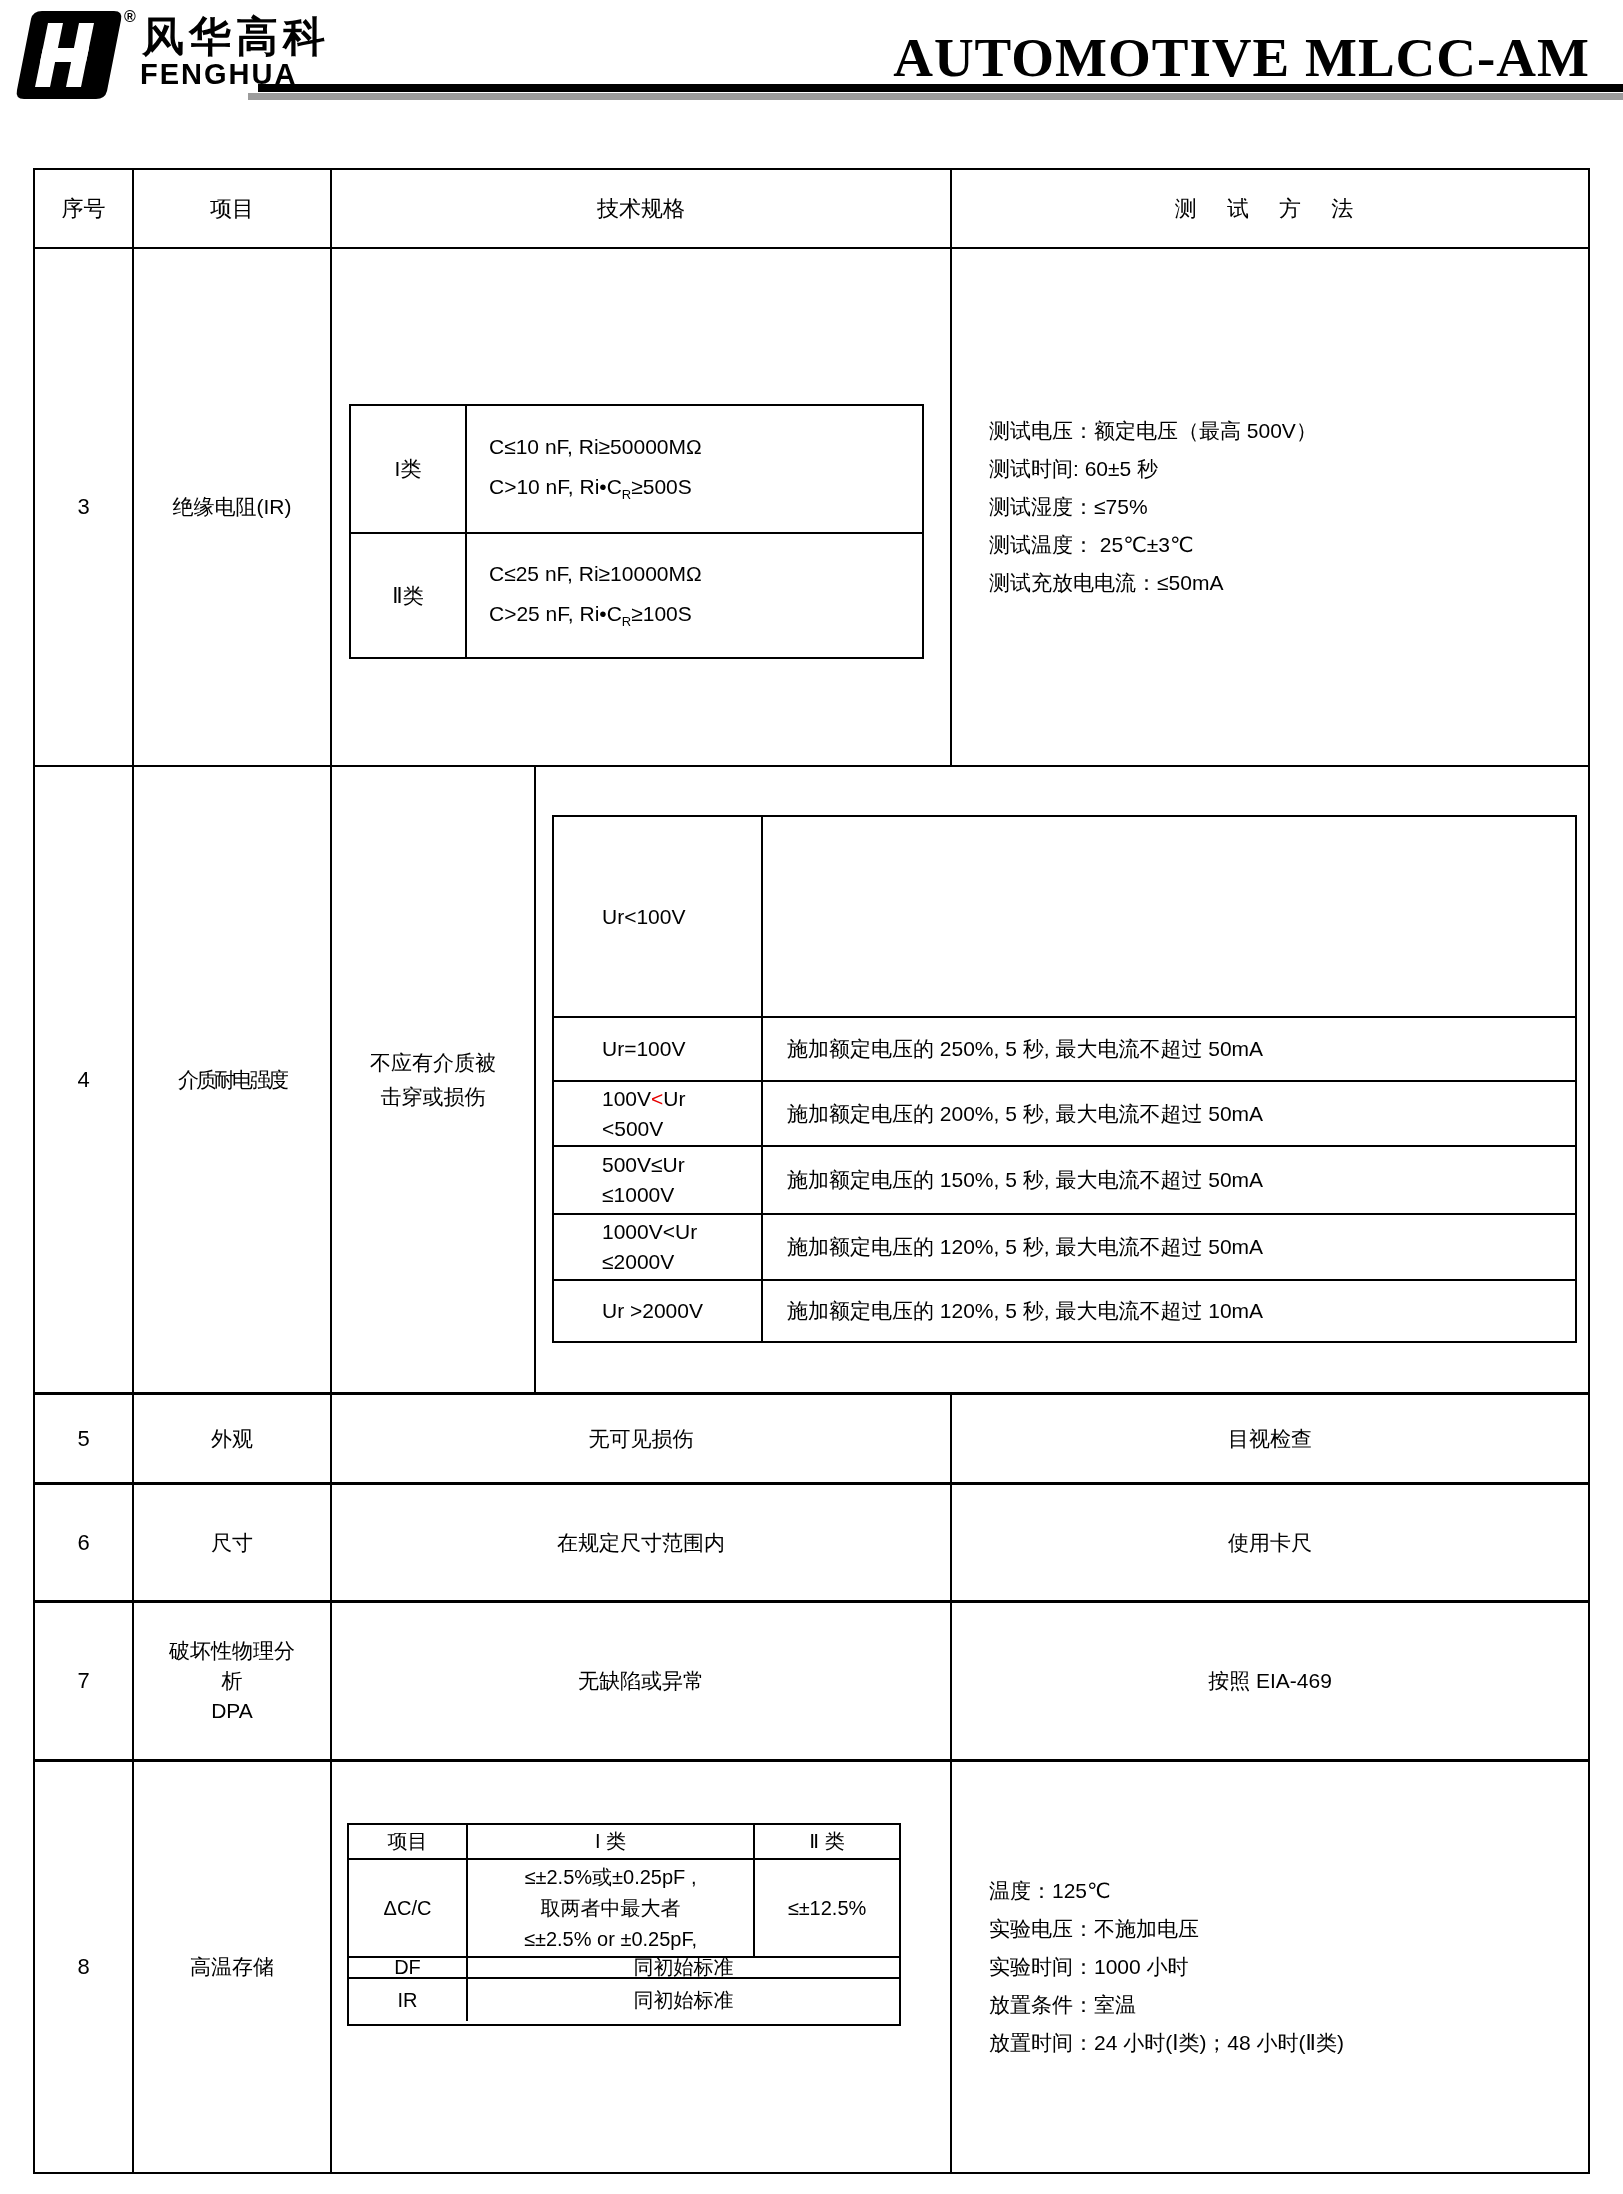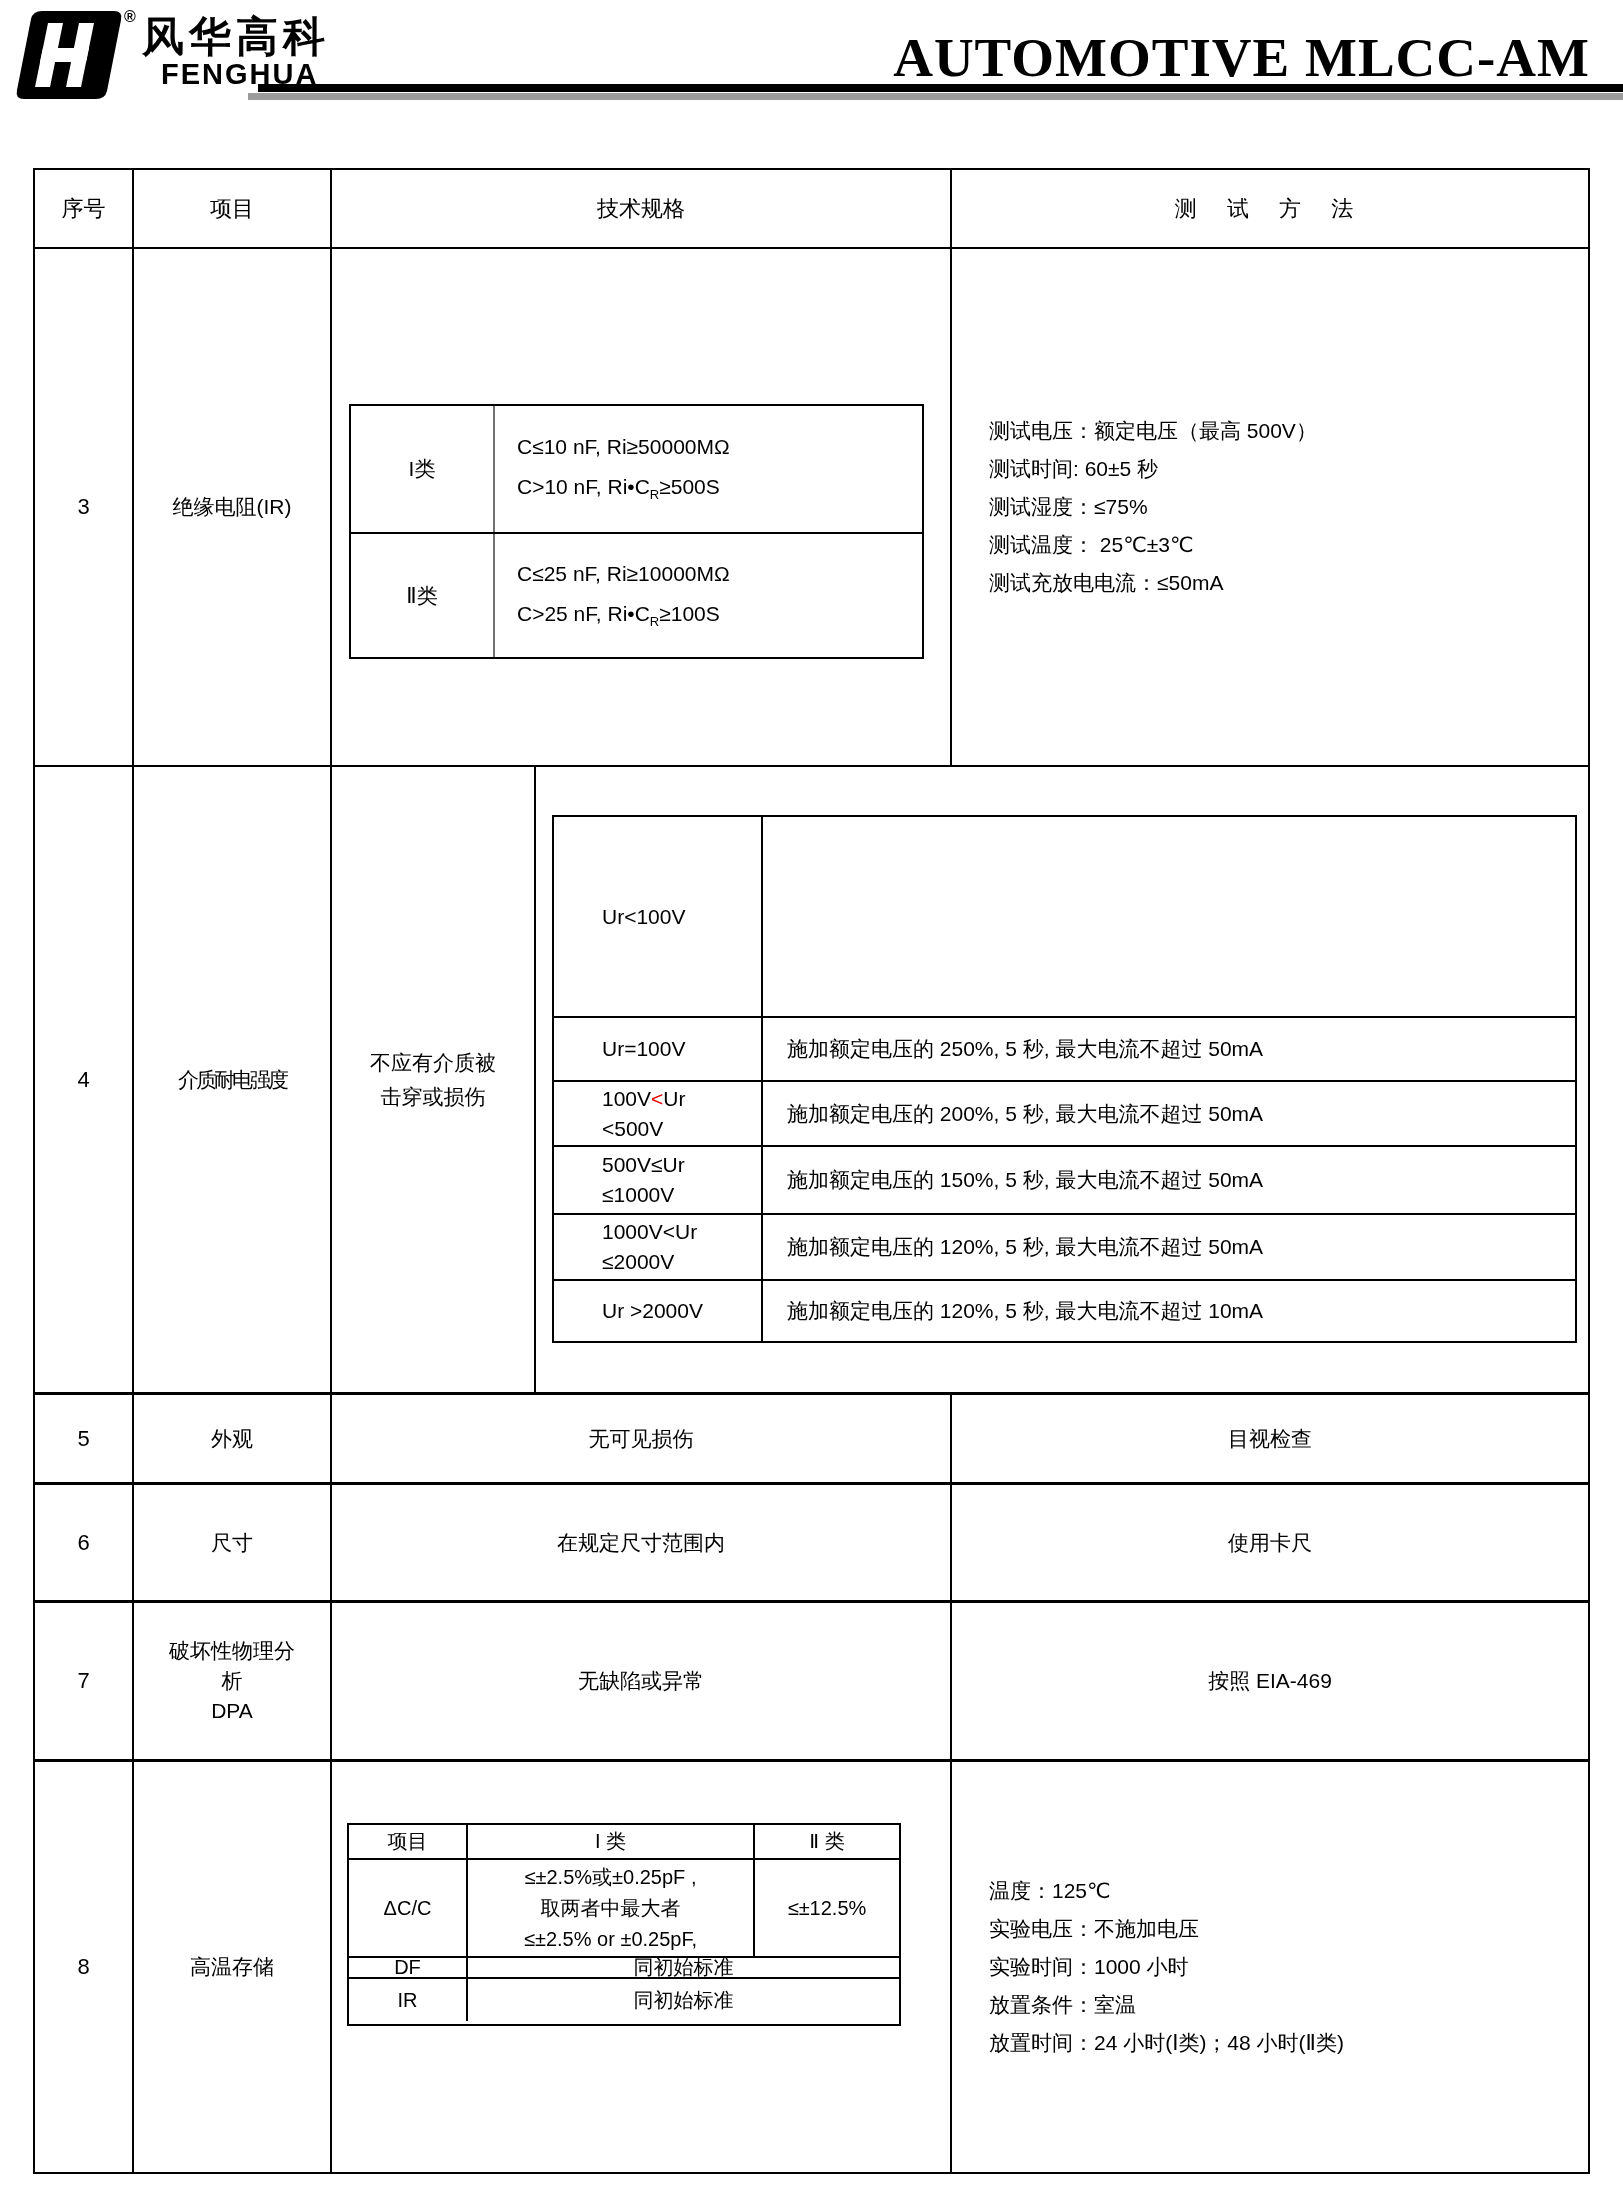--- a/index.html
+++ b/index.html
@@ -4,21 +4,21 @@
 <style>
   html,body{margin:0;padding:0;background:#fff;}
   .page{
     position:relative;width:1623px;height:2194px;background:#fff;overflow:hidden;
     font-family:"Liberation Sans","DejaVu Sans",sans-serif;color:#000;
   }
   
   .logo-mark{position:absolute;left:12px;top:8px;}
   .reg{position:absolute;left:124px;top:8px;font-size:16px;font-weight:bold;}
   .logo-cn{position:absolute;left:142px;top:14px;font-size:42px;font-weight:bold;letter-spacing:5px;line-height:46px;}
-  .logo-en{position:absolute;left:161px;top:58px;font-size:29px;font-weight:bold;letter-spacing:2px;line-height:32px;}
+  .logo-en{position:absolute;left:140px;top:58px;font-size:29px;font-weight:bold;letter-spacing:2px;line-height:32px;}
   .doc-title{position:absolute;right:33px;top:26px;font-size:55px;font-weight:bold;
     font-family:"Liberation Serif","DejaVu Serif",serif;letter-spacing:1px;}
   .rule-black{position:absolute;left:258px;top:84px;width:1365px;height:8px;background:#000;}
   .rule-gray{position:absolute;left:248px;top:93px;width:1375px;height:7px;background:#9c9c9c;}
   
   .tbl{position:absolute;left:33px;top:168px;width:1557px;height:2006px;border:2px solid #000;box-sizing:border-box;font-size:21px;}
   .trow{display:flex;box-sizing:border-box;}
   .bt2{border-top:2px solid #000;}
   .bt3{border-top:3px solid #000;}
   .cell{box-sizing:border-box;position:relative;}
@@ -35,21 +35,21 @@
   .sp4{letter-spacing:12px;}
   .num{font-size:22px;}
   .method{display:flex;flex-direction:column;justify-content:center;padding-left:37px;line-height:38px;}
   .squeeze{letter-spacing:-3px;}
   .red{color:#e60000;}
   sub{font-size:13px;}
   
   .inner3{position:absolute;left:17px;top:155px;width:575px;height:255px;border:2px solid #000;box-sizing:border-box;}
   .i3row{display:flex;box-sizing:border-box;height:126px;}
   .i3row + .i3row{height:125px;border-top:2px solid #000;}
-  .i3label{width:144px;flex:none;border-right:2px solid #737373;display:flex;align-items:center;justify-content:center;box-sizing:border-box;}
+  .i3label{width:116px;flex:none;border-right:2px solid #000000;display:flex;align-items:center;justify-content:center;box-sizing:border-box;}
   .i3desc{flex:1;display:flex;flex-direction:column;justify-content:center;gap:16px;padding-left:22px;}
   
   .inner4{position:absolute;left:16px;top:48px;width:1025px;height:528px;border:2px solid #000;box-sizing:border-box;}
   .i4row{display:flex;box-sizing:border-box;}
   .i4label{width:177px;flex:none;border-right:2px solid #000;display:flex;flex-direction:column;justify-content:center;padding-left:16px;line-height:30px;box-sizing:border-box;margin-left:32px;}
   .i4desc{flex:1;display:flex;flex-direction:column;justify-content:center;padding-left:24px;line-height:38px;}
   .gapA{margin-left:110px;}
   .gapB{margin-left:46px;}
   
   .inner8{position:absolute;left:15px;top:61px;width:554px;height:203px;border:2px solid #000;box-sizing:border-box;font-size:20px;}

